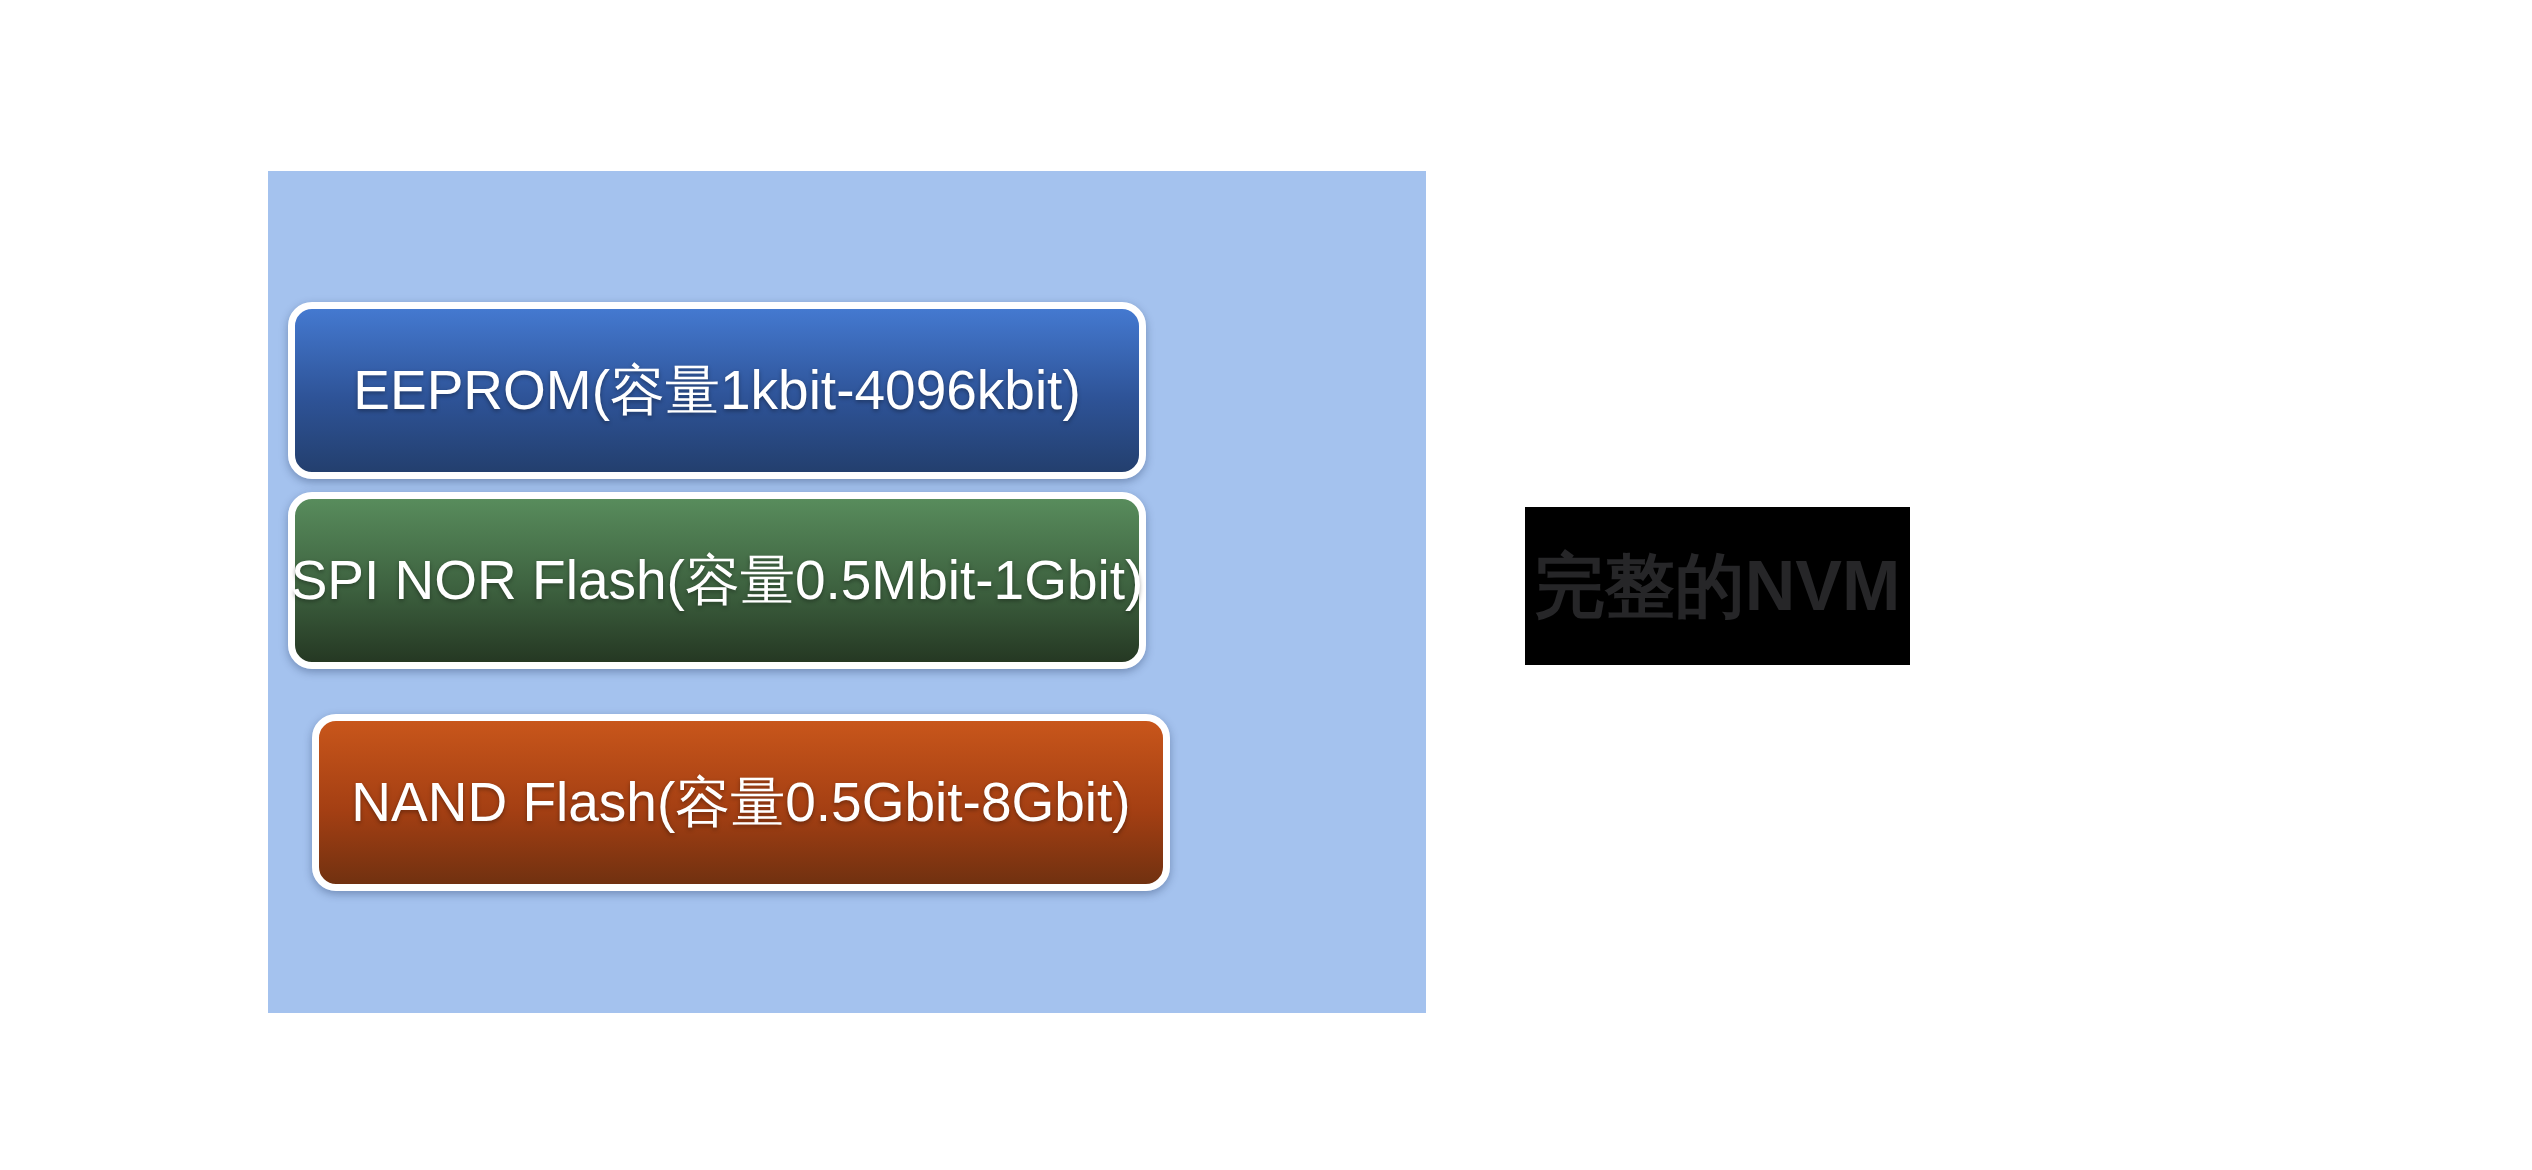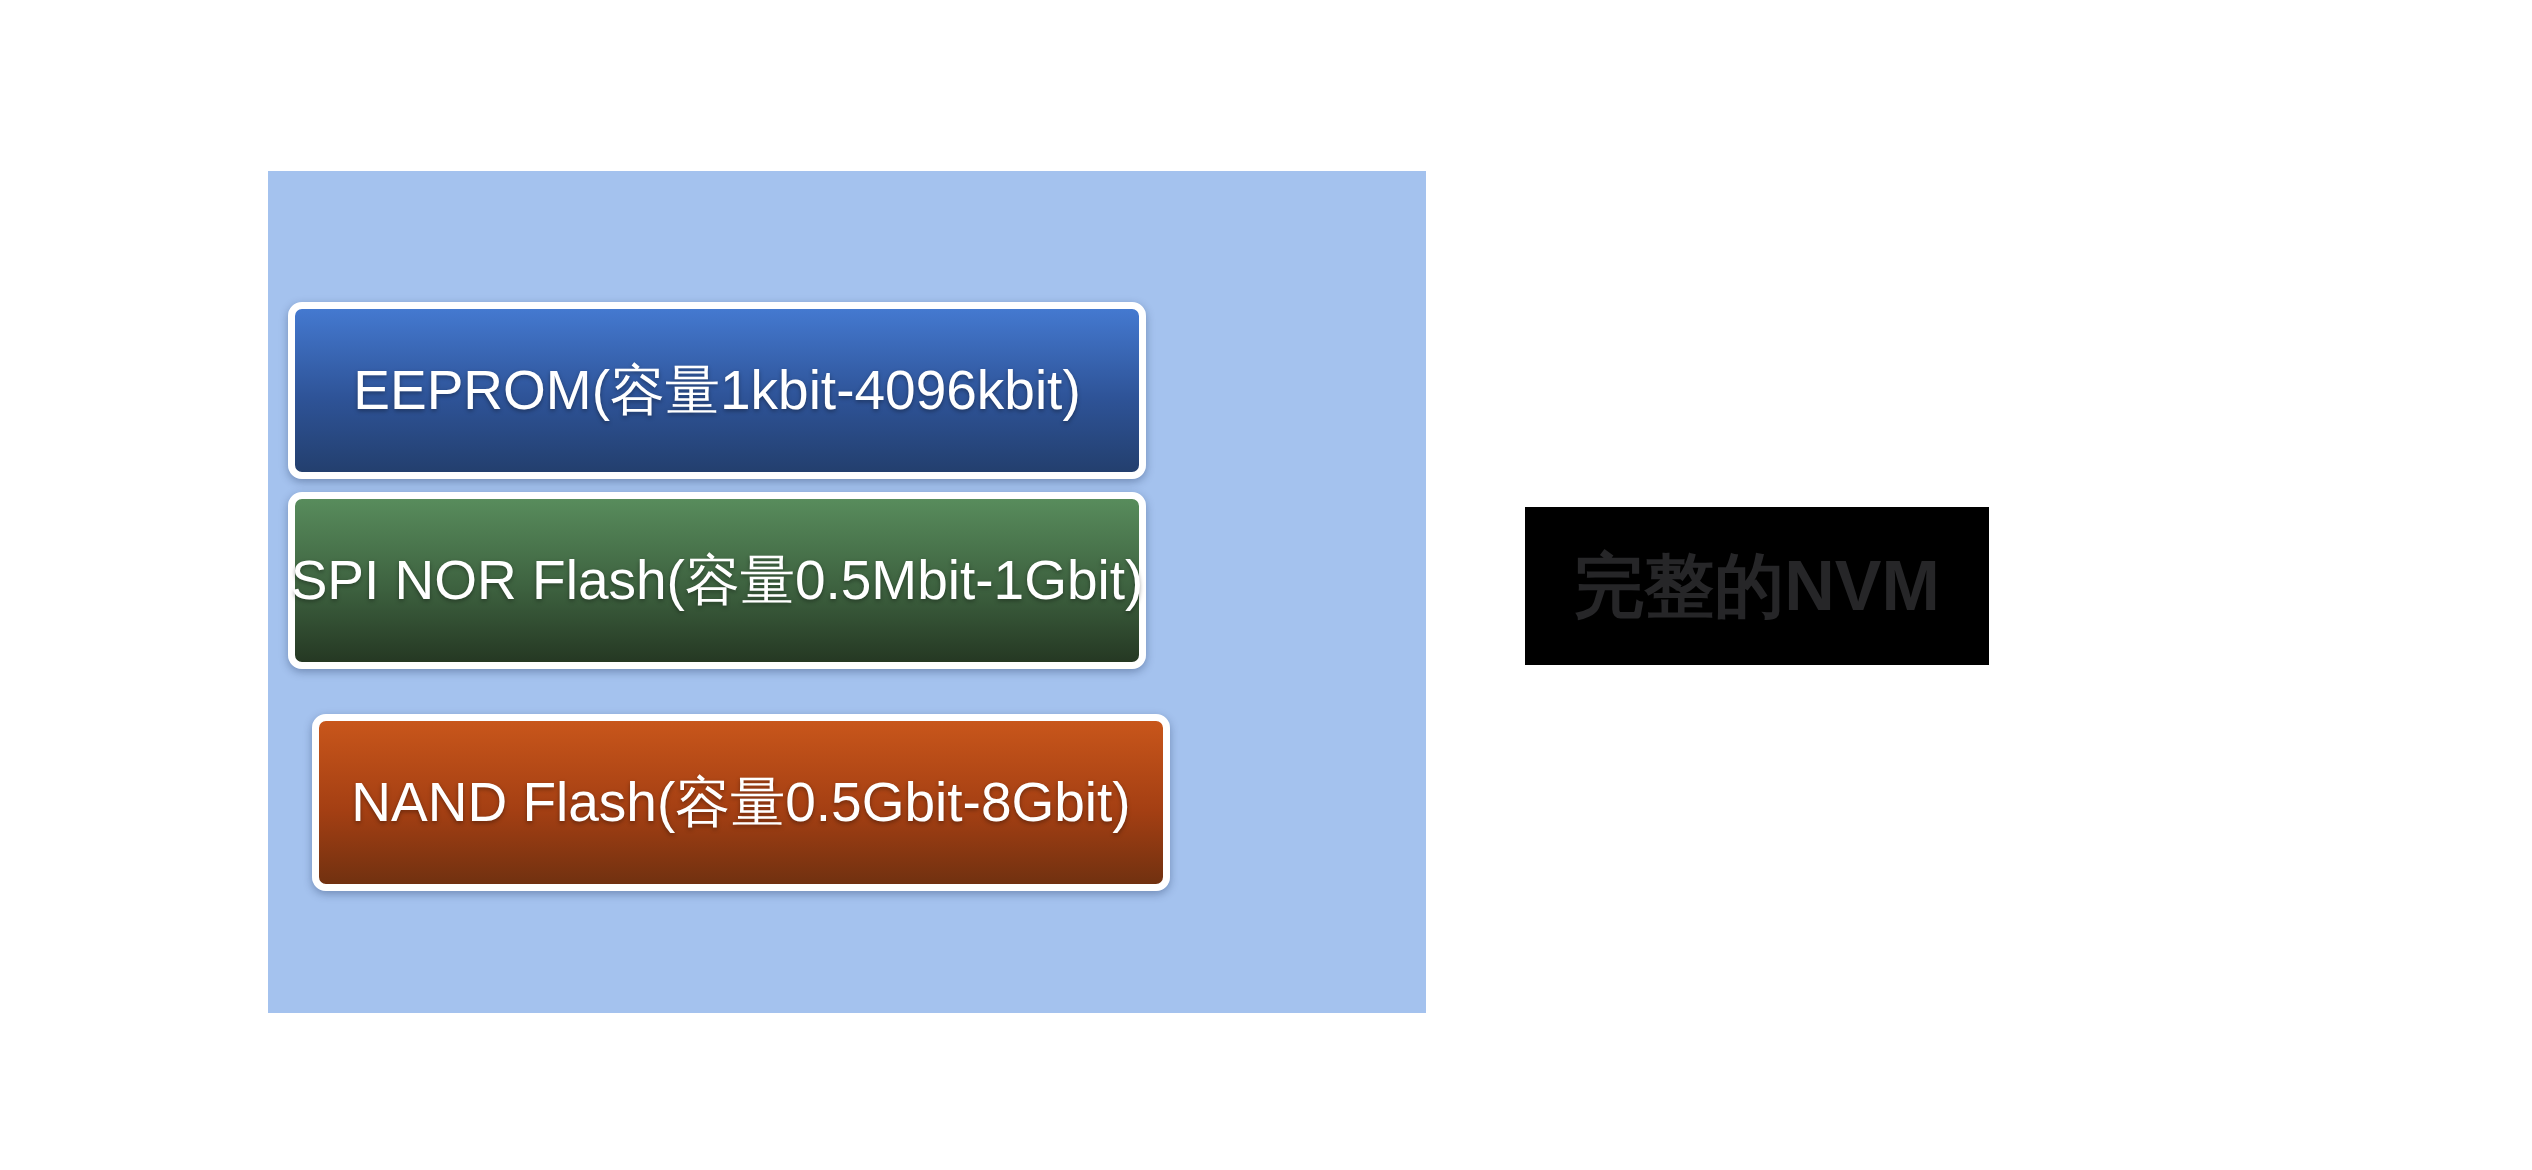--- a/index.html
+++ b/index.html
@@ -21,41 +21,41 @@
     width: 1158px;
     height: 842px;
   }
   .bar {
     position: absolute;
     left: 20px;
     width: 858px;
     height: 177px;
     box-sizing: border-box;
     border: 7px solid #ffffff;
-    border-radius: 14px;
+    border-radius: 24px;
     box-shadow: 0 3px 8px rgba(20, 40, 80, 0.35);
     display: flex;
     align-items: center;
     justify-content: center;
   }
   .bar-1 { top: 131px; }
   .bar-2 { top: 321px; }
   .bar-3 { top: 543px; }
   .bar-label {
     color: #ffffff;
     font-size: 55px;
     line-height: 1;
     white-space: nowrap;
     text-shadow: 0 2px 4px rgba(0, 0, 0, 0.35);
   }
   .title-block {
     position: absolute;
     left: 1525px;
     top: 507px;
-    width: 464px;
+    width: 385px;
     height: 158px;
     display: flex;
     flex-direction: column;
     align-items: center;
     justify-content: center;
     text-align: center;
   }
   .title-line {
     font-size: 70px;
     line-height: 79px;

